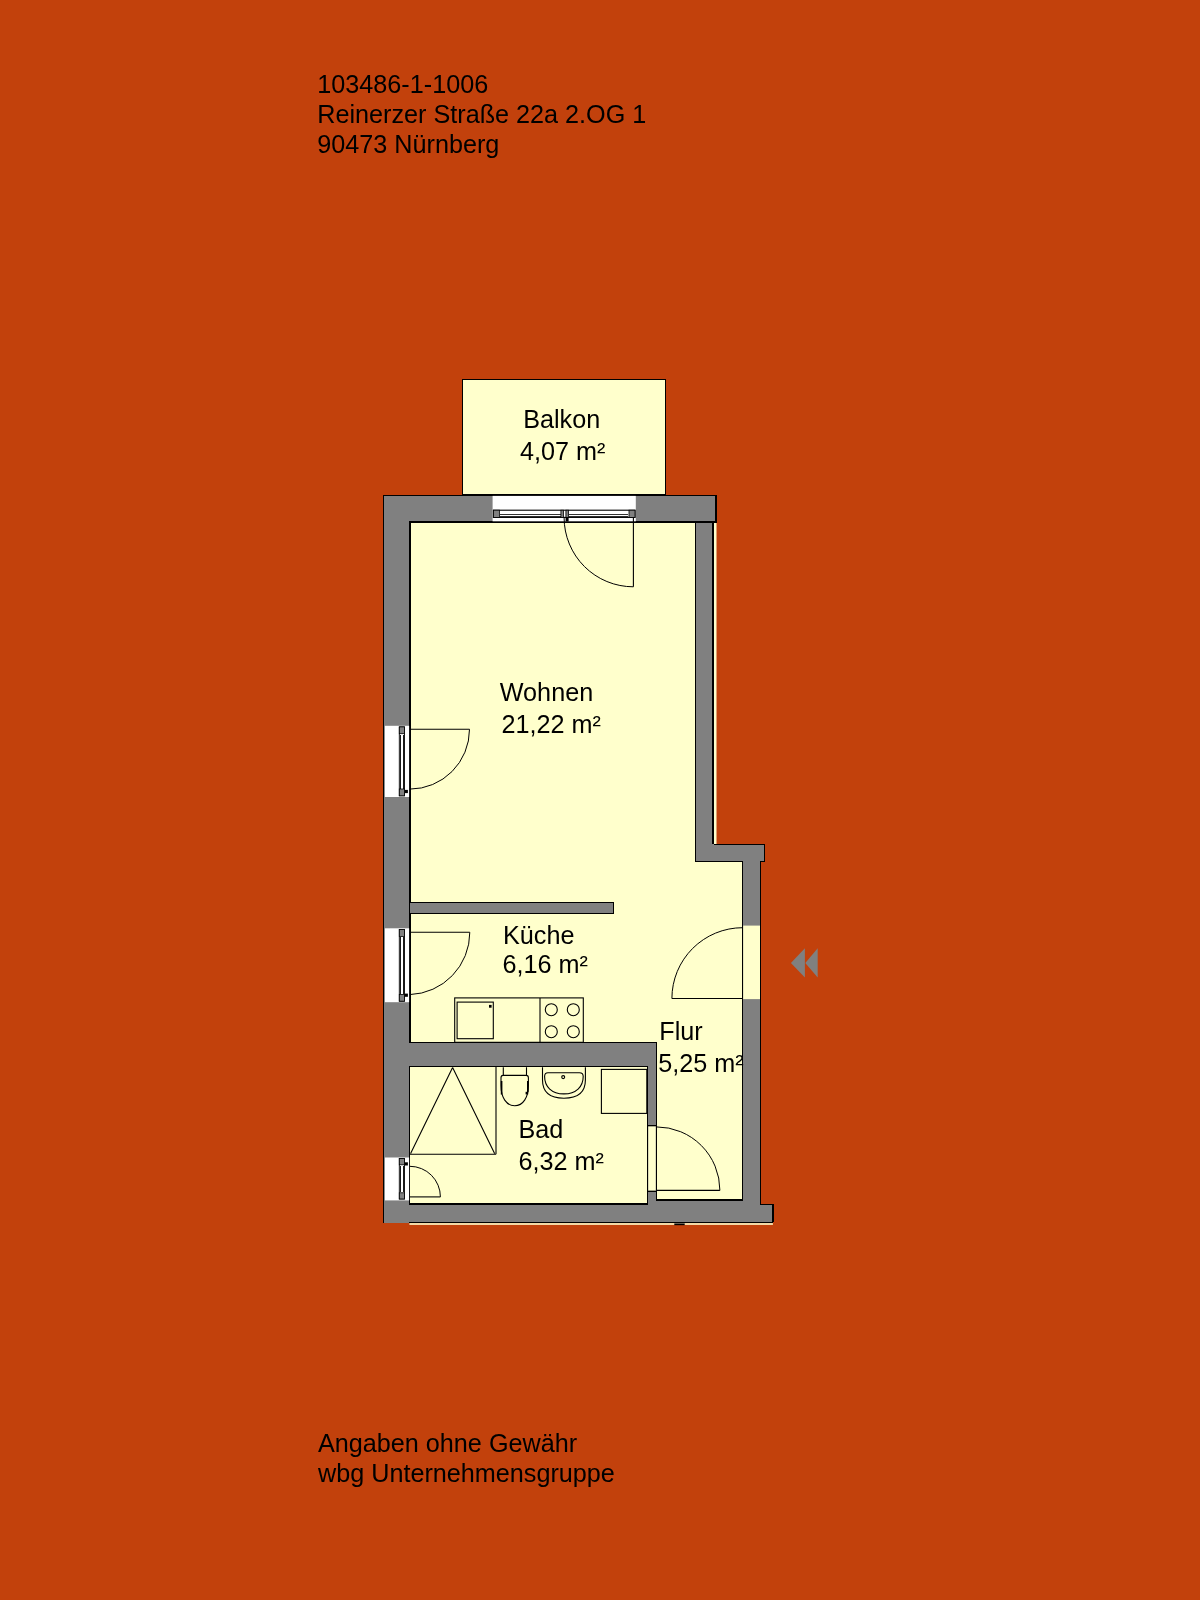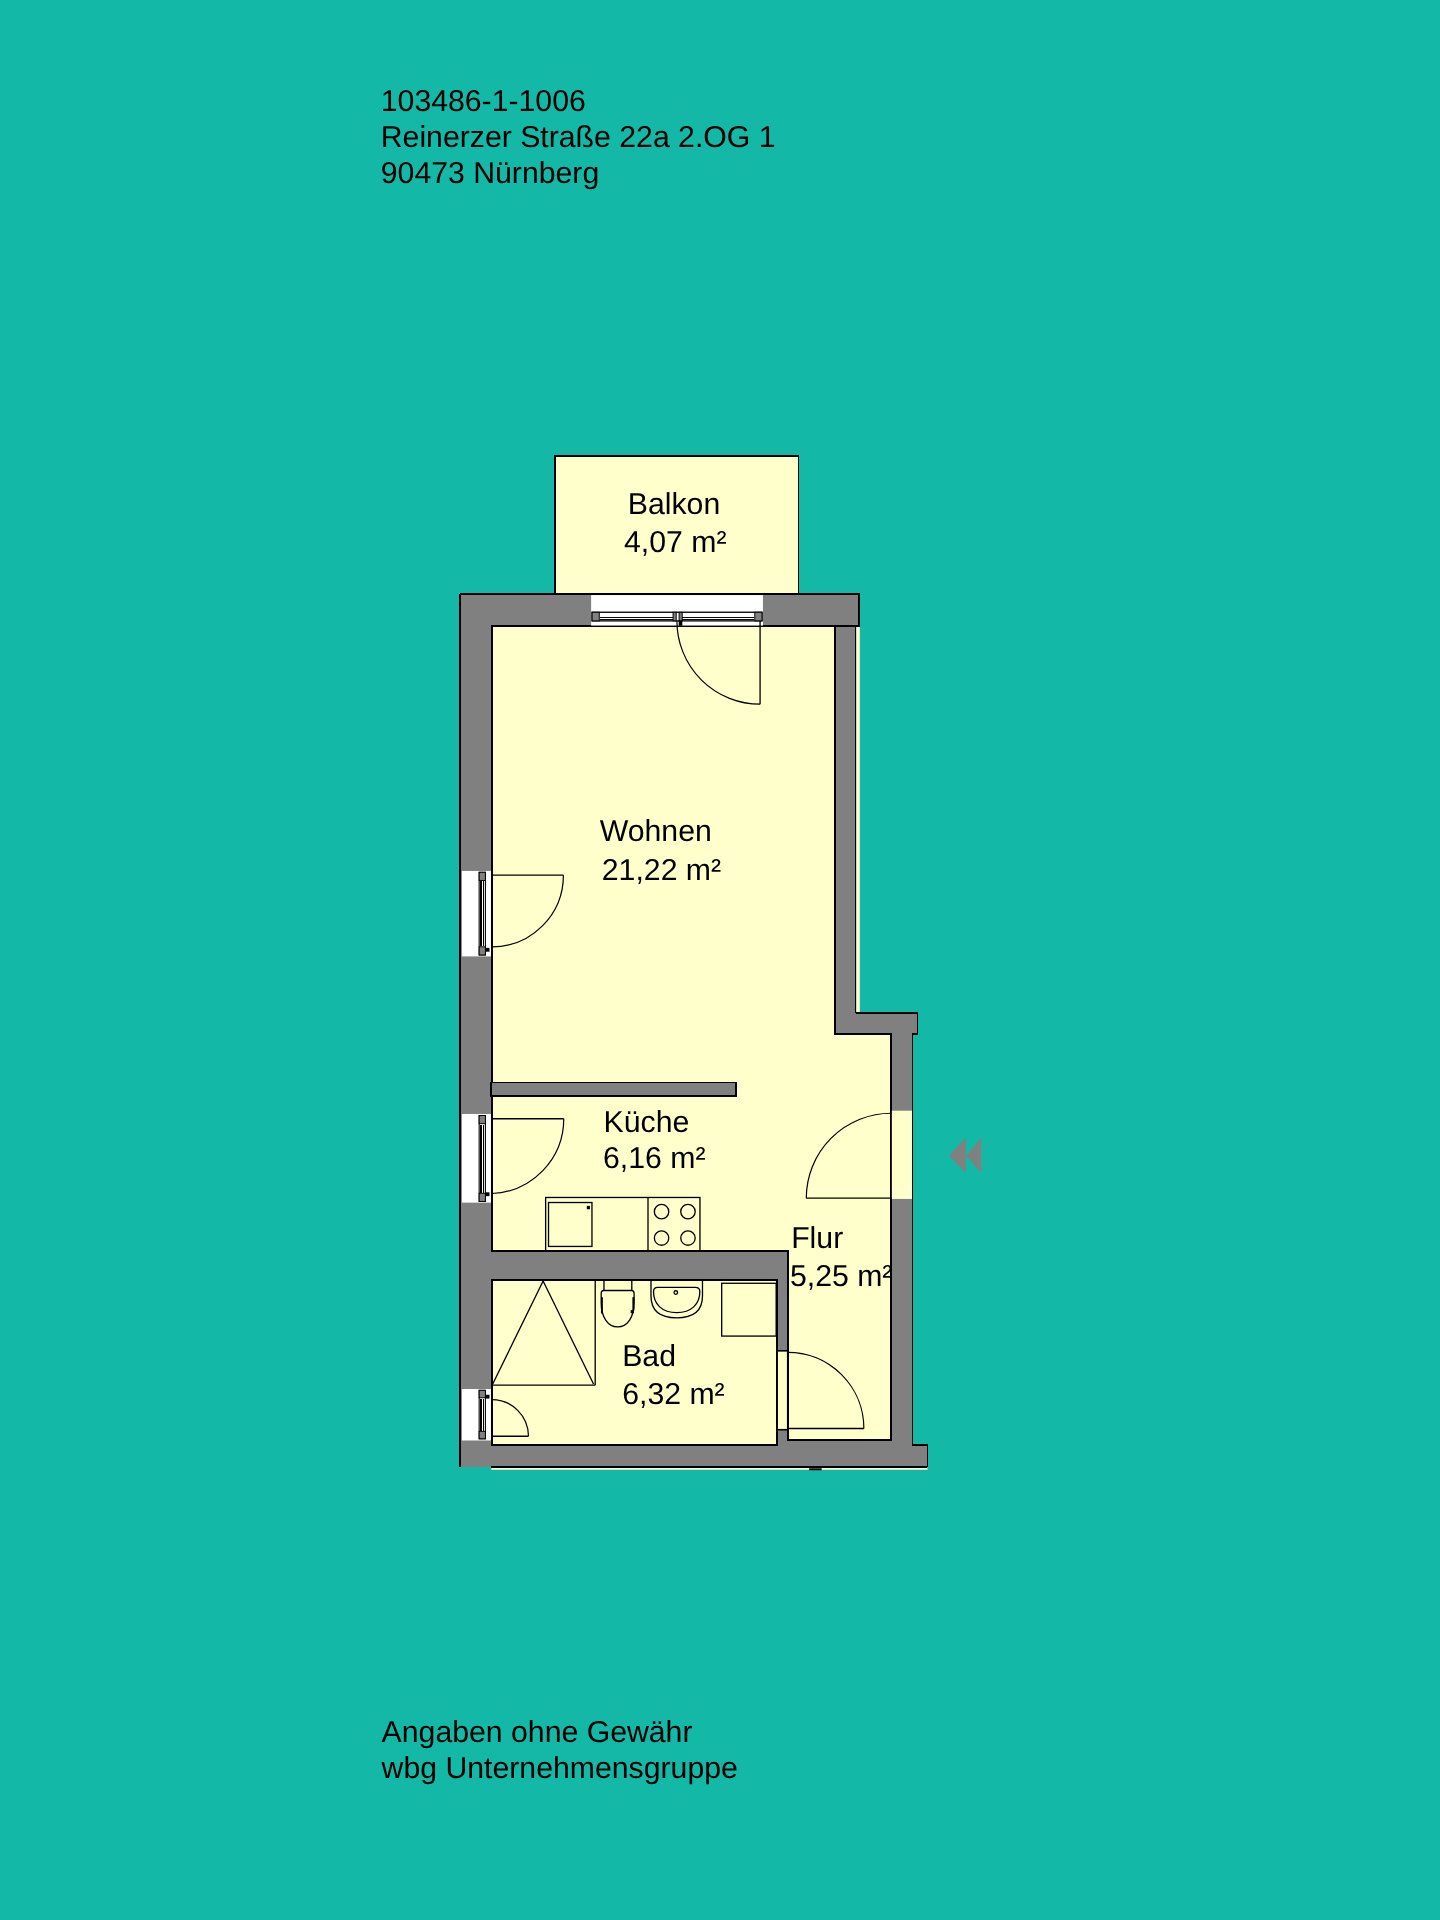--- a/index.html
+++ b/index.html
@@ -1,16 +1,16 @@
 <!DOCTYPE html>
 <html><head>
 <meta charset="utf-8">
 <style>
   html,body{margin:0;padding:0;background:#ffffff;}
-  #page{position:relative;width:1200px;height:1600px;background:#14b8a6;overflow:hidden;}
+  #page{position:relative;width:1200px;height:1600px;background:#c2410c;overflow:hidden;}
   svg{position:absolute;left:0;top:0;}
   text{font-family:"Liberation Sans", sans-serif;fill:#000000;}
 </style>
 </head>
 <body>
 <div id="page">
 <svg width="1200" height="1600" viewBox="0 0 1200 1600">
 
 <g>
 <text x="317.3" y="92.7" font-size="25.2">103486-1-1006</text>

